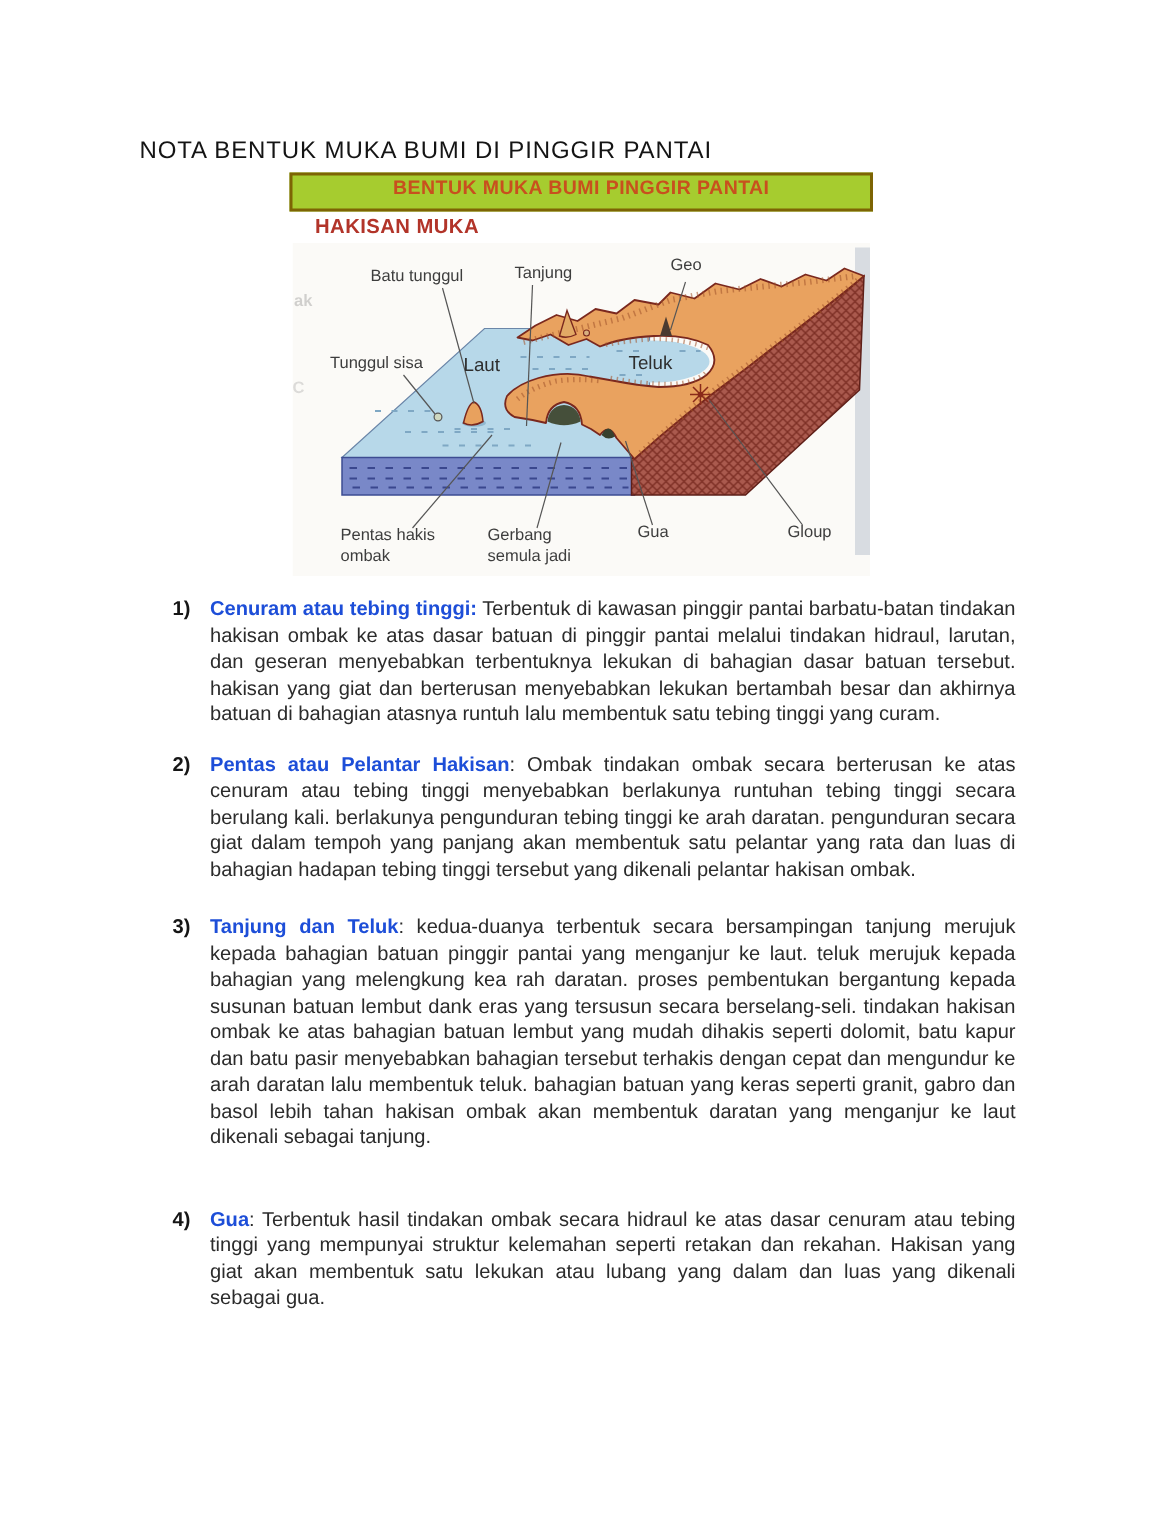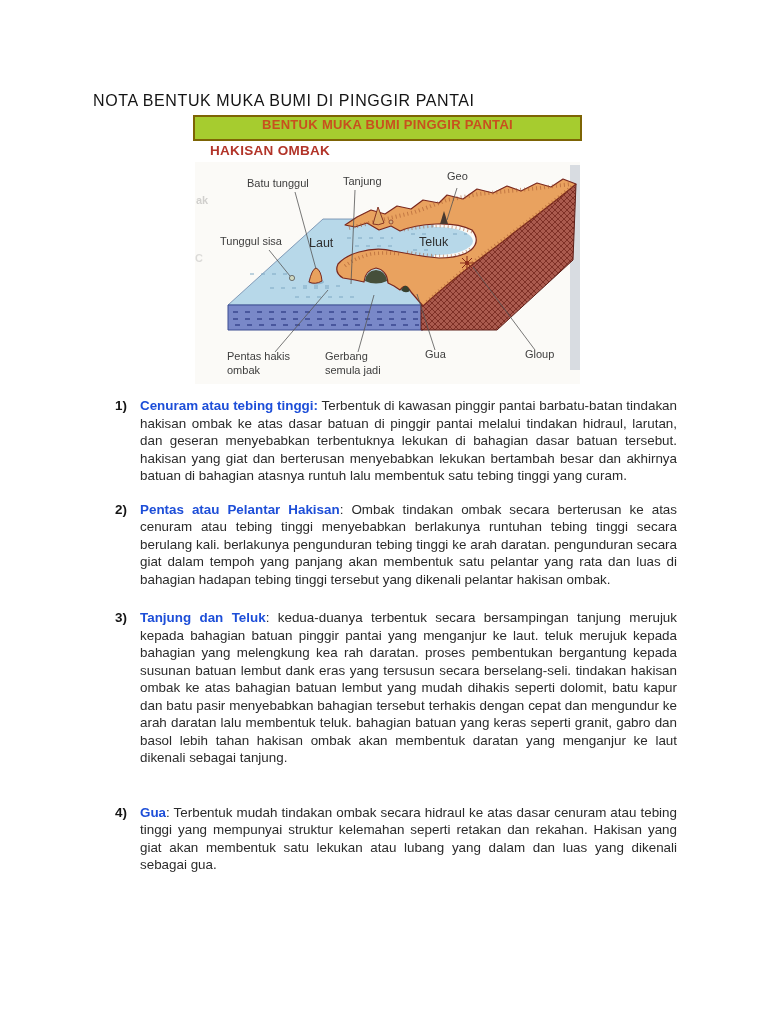--- a/index.html
+++ b/index.html
@@ -44,21 +44,21 @@
 <body>
 
 <div class="page">
 
   <h1 class="title">NOTA BENTUK MUKA BUMI DI PINGGIR PANTAI</h1>
 
   <div class="banner">
     <span>BENTUK MUKA BUMI PINGGIR PANTAI</span>
   </div>
 
-  <div class="subhead">HAKISAN OMBAK</div>
+  <div class="subhead">HAKISAN MUKA</div>
 
   <figure class="diagram">
     <svg viewBox="0 0 385 222">
 
       <rect x="0" y="0" width="385" height="222" fill="#fbfaf7"></rect>
       <rect x="375" y="3" width="10" height="205" fill="#c9cfd7" opacity="0.7"></rect>
       <text x="1" y="42" font-size="40" font-weight="bold" fill="#8d8d8d" opacity="0.22">ak</text>
       <text x="0" y="100" font-size="34" font-weight="bold" fill="#8d8d8d" opacity="0.16">C</text>
 
       <defs>
@@ -168,18 +168,18 @@
       <p class="ptext"><span class="lead">Pentas atau Pelantar Hakisan</span><span>: Ombak tindakan ombak secara berterusan ke atas cenuram atau tebing tinggi menyebabkan berlakunya runtuhan tebing tinggi secara berulang kali. berlakunya pengunduran tebing tinggi ke arah daratan. pengunduran secara giat dalam tempoh yang panjang akan membentuk satu pelantar yang rata dan luas di bahagian hadapan tebing tinggi tersebut yang dikenali pelantar hakisan ombak.</span></p>
     </div>
 
     <div class="para gap-large" style="margin-top:21px;">
       <span class="num">3)</span>
       <p class="ptext"><span class="lead">Tanjung dan Teluk</span><span>: kedua-duanya terbentuk secara bersampingan tanjung merujuk kepada bahagian batuan pinggir pantai yang menganjur ke laut. teluk merujuk kepada bahagian yang melengkung kea rah daratan. proses pembentukan bergantung kepada susunan batuan lembut dank eras yang tersusun secara berselang-seli. tindakan hakisan ombak ke atas bahagian batuan lembut yang mudah dihakis seperti dolomit, batu kapur dan batu pasir menyebabkan bahagian tersebut terhakis dengan cepat dan mengundur ke arah daratan lalu membentuk teluk. bahagian batuan yang keras seperti granit, gabro dan basol lebih tahan hakisan ombak akan membentuk daratan yang menganjur ke laut dikenali sebagai tanjung.</span></p>
     </div>
 
     <div class="para">
       <span class="num">4)</span>
-      <p class="ptext"><span class="lead">Gua</span><span>: Terbentuk mudah tindakan ombak secara hidraul ke atas dasar cenuram atau tebing tinggi yang mempunyai struktur kelemahan seperti retakan dan rekahan. Hakisan yang giat akan membentuk satu lekukan atau lubang yang dalam dan luas yang dikenali sebagai gua.</span></p>
+      <p class="ptext"><span class="lead">Gua</span><span>: Terbentuk hasil tindakan ombak secara hidraul ke atas dasar cenuram atau tebing tinggi yang mempunyai struktur kelemahan seperti retakan dan rekahan. Hakisan yang giat akan membentuk satu lekukan atau lubang yang dalam dan luas yang dikenali sebagai gua.</span></p>
     </div>
 
   </div>
 
 </div>
 
 </body></html>

